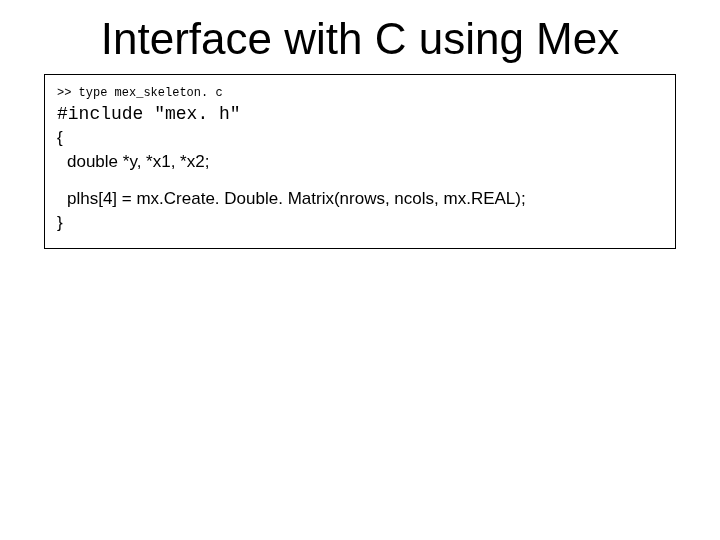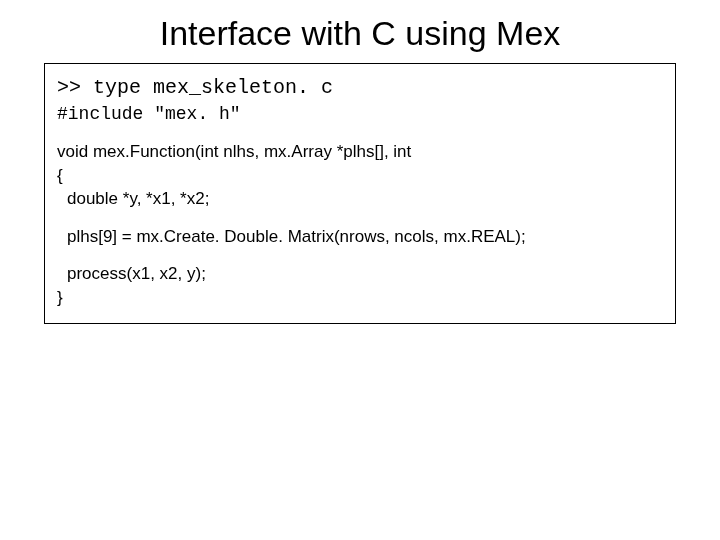--- a/index.html
+++ b/index.html
@@ -11,59 +11,57 @@
     font-family: Arial, Helvetica, sans-serif;
     box-sizing: border-box;
   }
   .slide {
     width: 720px;
     height: 540px;
     position: relative;
     box-sizing: border-box;
   }
   .title {
-    font-size: 34px;
+    font-size: 44px;
     text-align: center;
     padding-top: 14px;
     padding-bottom: 10px;
     font-weight: 400;
   }
   .code-box {
     margin: 0 44px;
     border: 1px solid #000;
     padding: 10px 12px 14px 12px;
     font-size: 17px;
     line-height: 1.38;
     font-family: Arial, Helvetica, sans-serif;
   }
   .prompt {
     font-family: "Courier New", Courier, monospace;
-    font-size: 20px;
+    font-size: 12px;
   }
   .mono {
     font-family: "Courier New", Courier, monospace;
     font-size: 18px;
   }
   .blk { margin-top: 14px; }
   .indent { padding-left: 10px; }
 </style>
 </head>
 <body>
 
 <div class="slide">
   <div class="title">Interface with C using Mex</div>
 
   <div class="code-box">
     <div class="prompt">&gt;&gt; type mex_skeleton. c</div>
     <div class="mono">#include "mex. h"</div>
 
-    <div class="blk">void mex.Function(int nlhs, mx.Array *plhs[], int</div>
     <div>{</div>
     <div class="indent">double *y, *x1, *x2;</div>
 
 
-    <div class="blk indent">plhs[9] = mx.Create. Double. Matrix(nrows, ncols, mx.REAL);</div>
+    <div class="blk indent">plhs[4] = mx.Create. Double. Matrix(nrows, ncols, mx.REAL);</div>
 
 
-    <div class="blk indent">process(x1, x2, y);</div>
     <div>}</div>
   </div>
 </div>
 
 </body></html>

